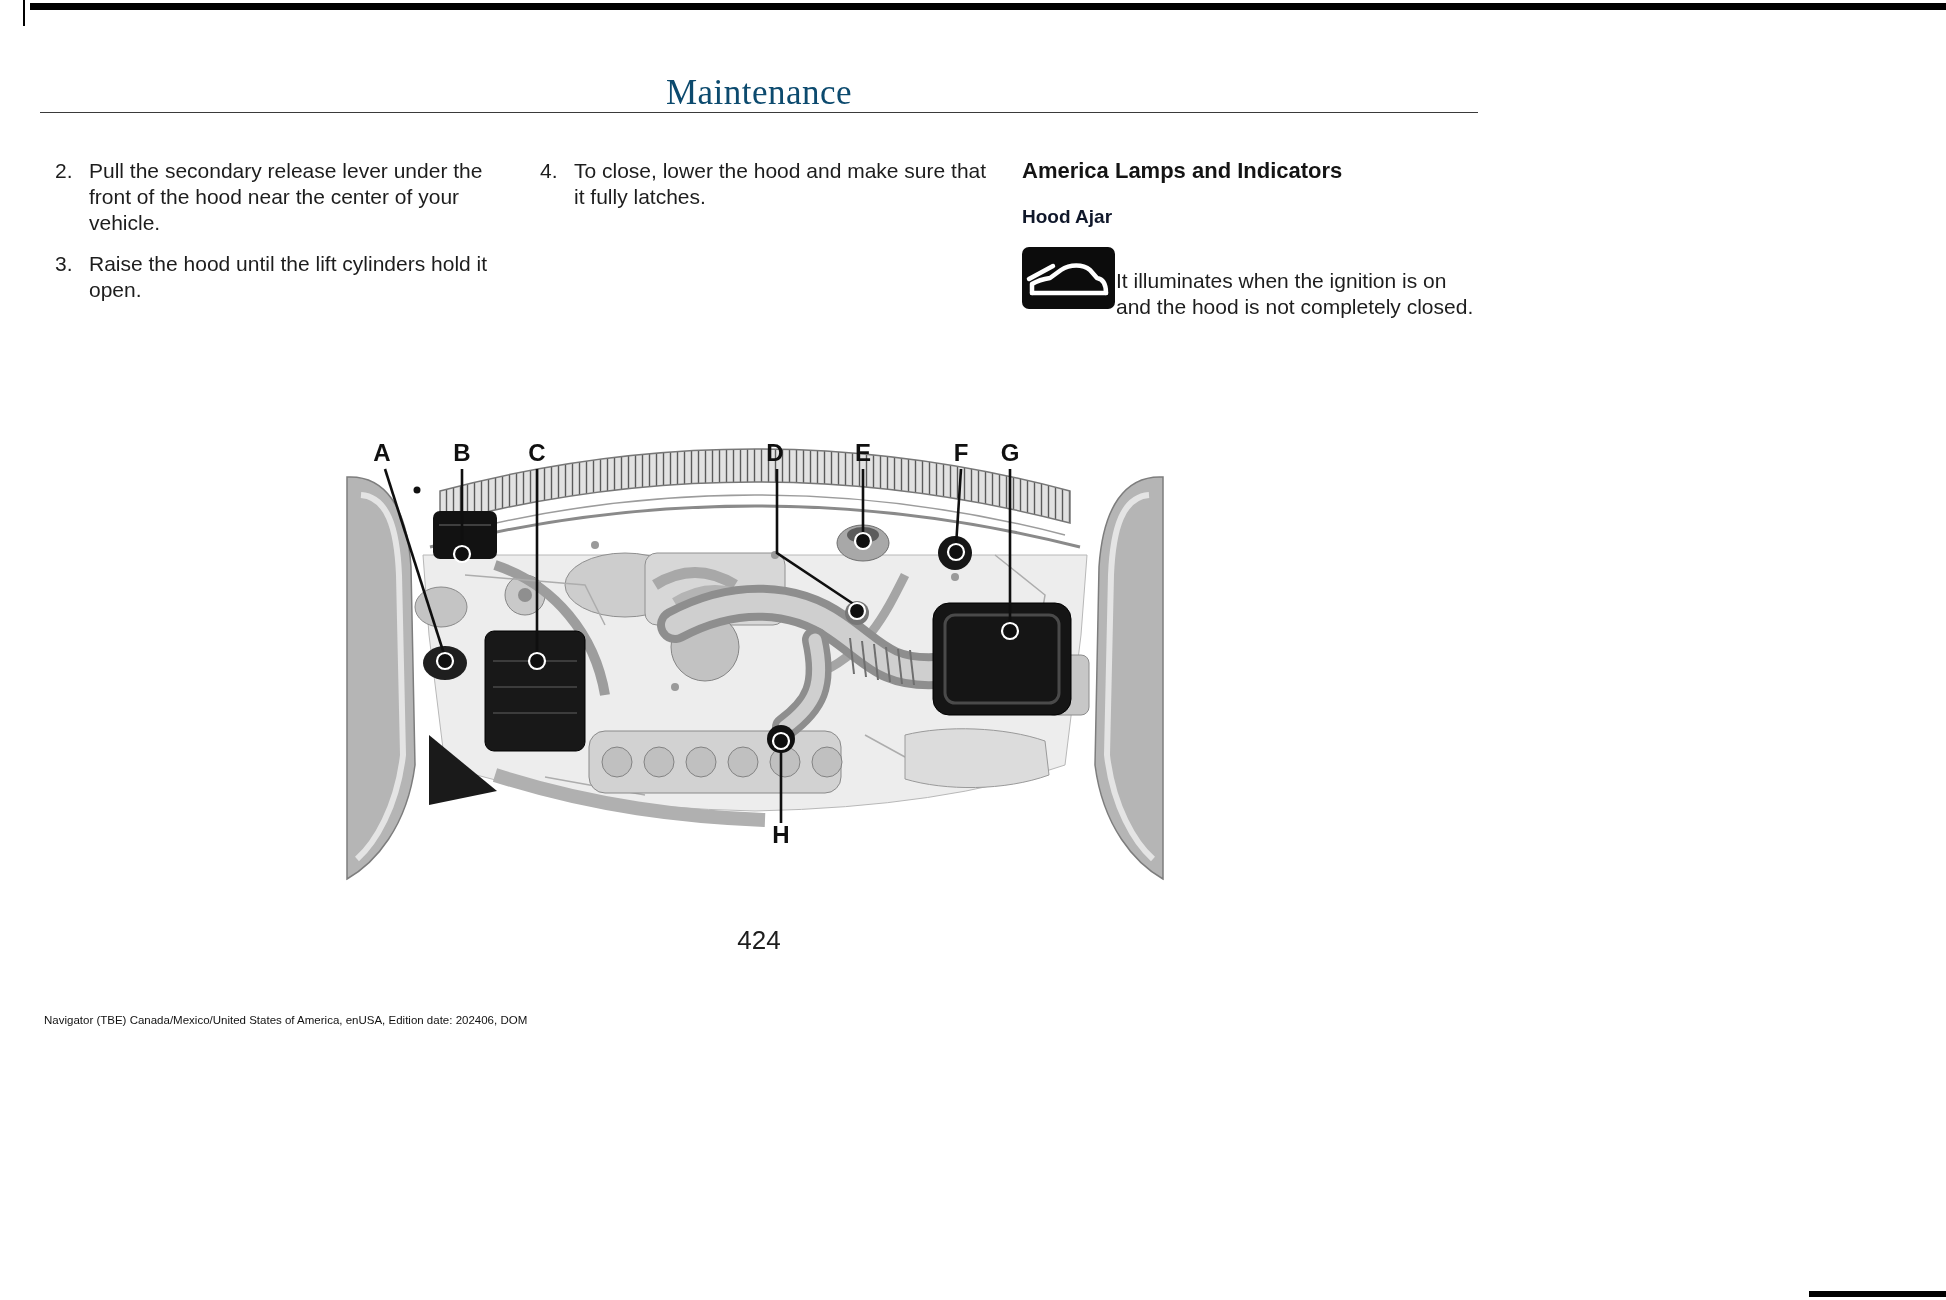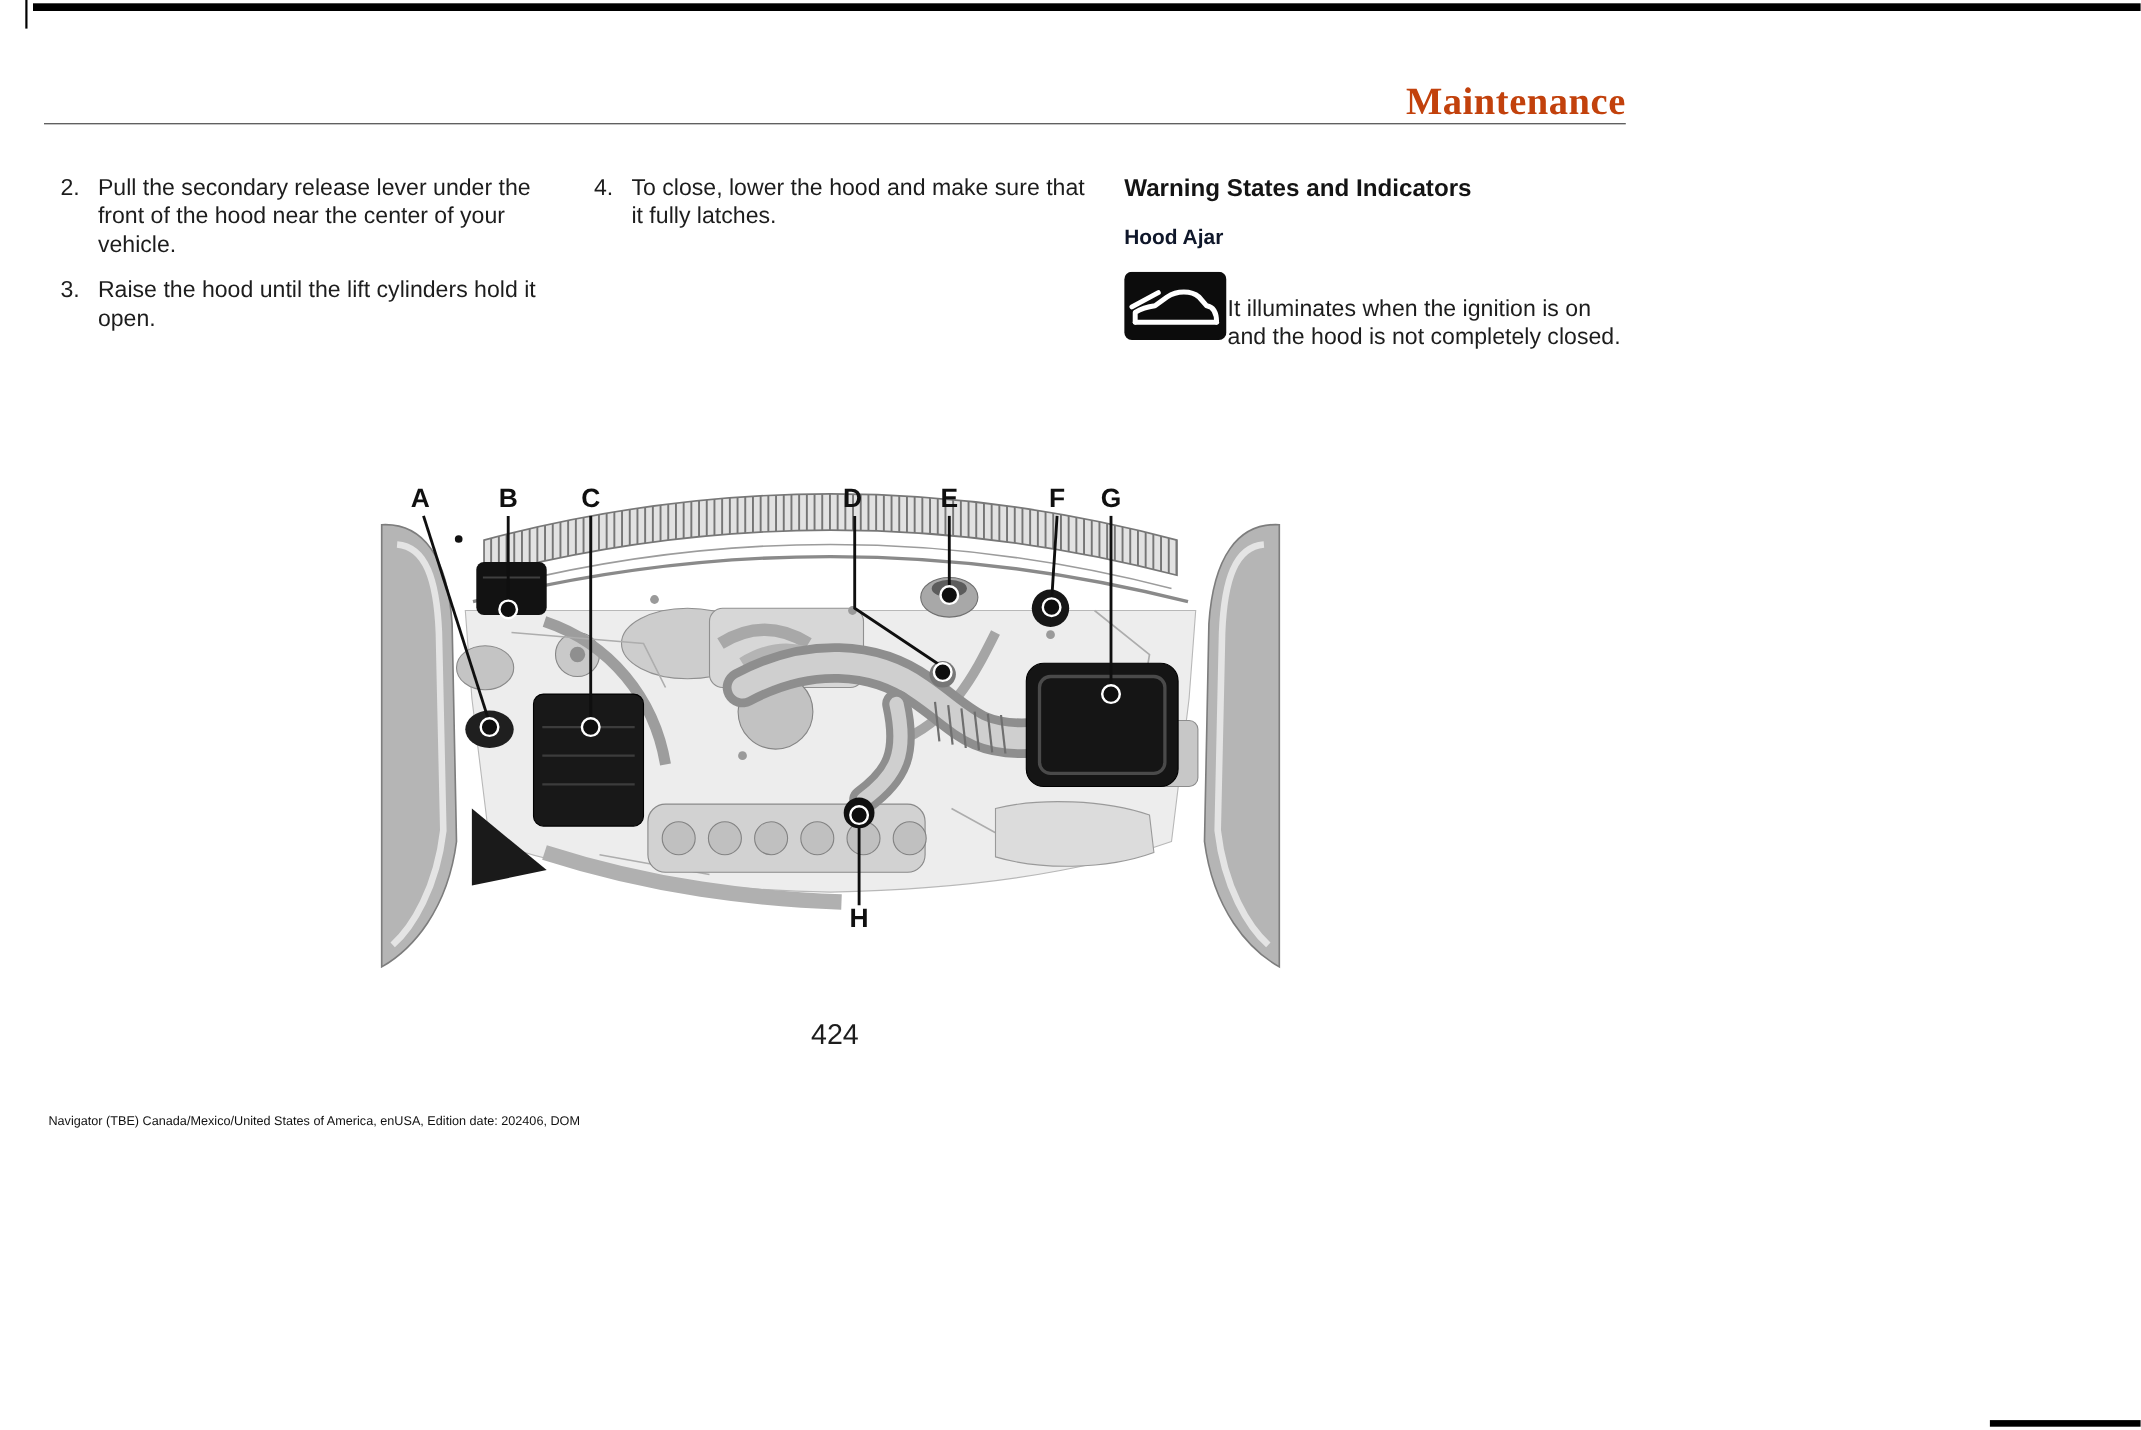--- a/index.html
+++ b/index.html
@@ -11,22 +11,22 @@
   .page { position:absolute; inset:0; background:#fff; }
 
   
   .mark-top-bar { position:absolute; top:3px; left:30px; width:1916px; height:7px; background:#000; }
   .corner-tl { position:absolute; top:0; left:0; width:23px; height:26px; border-right:2.5px solid #000; }
   .mark-br { position:absolute; bottom:3px; right:0; width:137px; height:6px; background:#000; }
 
   
   .title {
     position:absolute; top:50px; left:40px; width:1438px;
-    text-align:right; font-family:"Liberation Serif", serif;
-    font-size:35px; font-weight:700; color:#c2410c; letter-spacing:0.5px;
+    text-align:center; font-family:"Liberation Serif", serif;
+    font-size:35px; font-weight:400; color:#0c4a6e; letter-spacing:0.5px;
   }
   .title-rule { position:absolute; top:112px; left:40px; width:1438px; border-top:1.6px solid #3a3a3a; }
 
   
   .col { position:absolute; top:158px; font-size:21px; line-height:26px; color:#1d1d1d; }
   .col-1 { left:55px;  width:450px; }
   .col-2 { left:540px; width:455px; }
   .col-3 { left:1022px; width:458px; }
   .step { display:flex; margin-bottom:15px; }
   .step-num { width:34px; flex:none; }
@@ -81,21 +81,21 @@
   </div>
 
   <div class="col col-2">
     <div class="step">
       <span class="step-num">4.</span>
       <span class="step-text">To close, lower the hood and make sure that it fully latches.</span>
     </div>
   </div>
 
   <div class="col col-3">
-    <h2 class="warn-heading">Warning States and Indicators</h2>
+    <h2 class="warn-heading">America Lamps and Indicators</h2>
     <h3 class="warn-subheading">Hood Ajar</h3>
     <div class="warn-row">
       <span class="hood-icon">
         <svg viewBox="0 0 93 62" width="93" height="62" aria-hidden="true">
           <rect x="0" y="0" width="93" height="62" rx="7" fill="#0c0c0c"></rect>
           <g stroke="#ffffff" stroke-width="4.5" fill="none" stroke-linecap="round" stroke-linejoin="round">
             <path d="M10 46 L84 46"></path>
             <path d="M10 46 L10 37 C15 34 21 32 28 31 L39 23 C48 17 61 17 68 23 L75 31 C81 32 84 37 84 46"></path>
             <path d="M7 32 L31 19"></path>
           </g>

